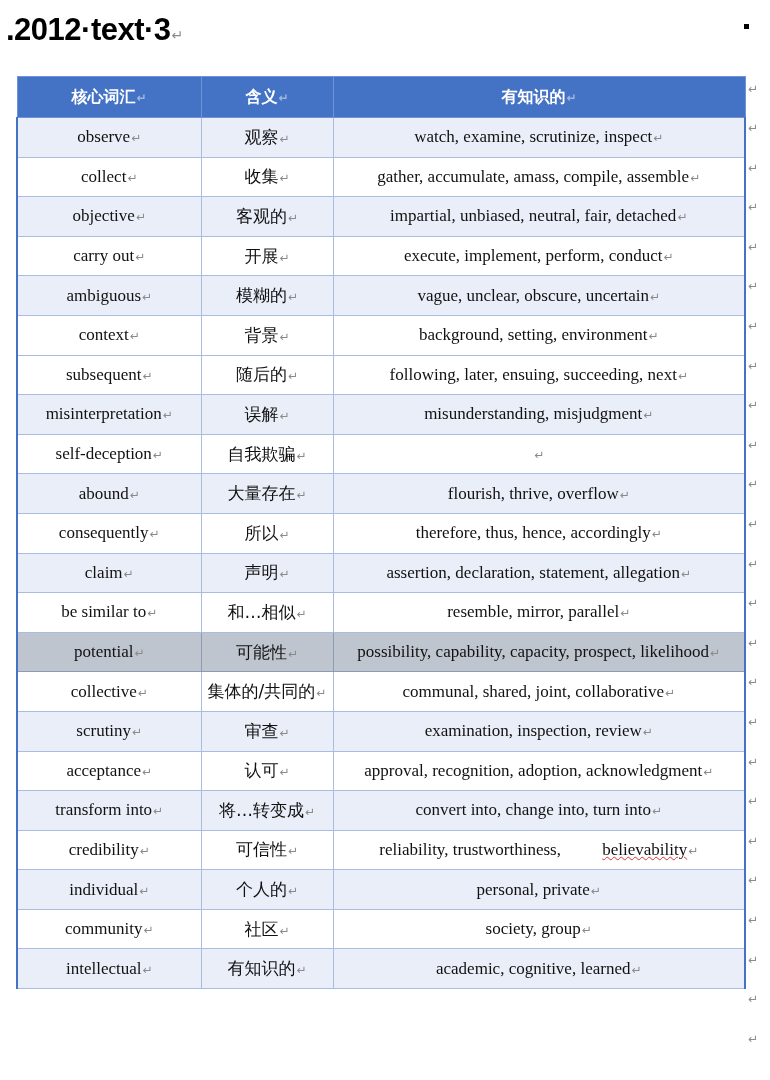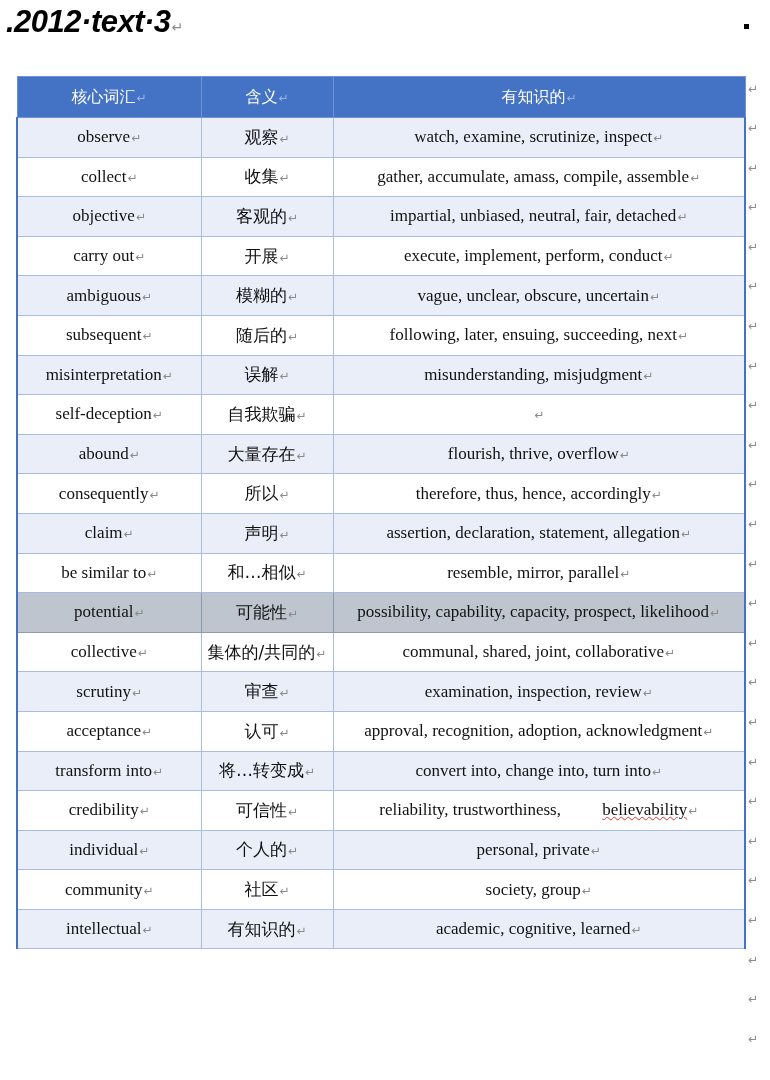--- a/index.html
+++ b/index.html
@@ -1,23 +1,23 @@
 <!DOCTYPE html>
 <html><head>
 <meta charset="utf-8">
 <style>
   html, body { margin:0; padding:0; background:#ffffff; }
   body { width:770px; height:1080px; position:relative; overflow:hidden; font-family:"Liberation Serif", serif; color:#111; }
-  .title { position:absolute; left:6px; top:4px; font-family:"Liberation Sans", sans-serif; font-weight:bold; font-size:31px; letter-spacing:-0.5px; color:#000;font-style:italic; }
+  .title { position:absolute; left:6px; top:12px; font-family:"Liberation Sans", sans-serif; font-weight:bold; font-size:31px; letter-spacing:-0.5px; color:#000; }
   .ret { color:#8a8a8a; font-size:12px; font-family:"DejaVu Sans", sans-serif; margin-left:1px; }
   .title .ret { font-size:14px; font-weight:normal; }
   .right-dot { position:absolute; left:744px; top:24px; width:5px; height:5px; background:#000; }
   table.vocab { position:absolute; left:16px; top:76px; width:728px; border-collapse:collapse; table-layout:fixed; }
   table.vocab th, table.vocab td { border:1px solid #a9bde3; text-align:center; vertical-align:middle; padding:0; white-space:nowrap; overflow:hidden; }
-  table.vocab th { height:40px; background:#4472c4; color:#fff; font-family:"DejaVu Sans", sans-serif; font-weight:normal; font-size:16px; border-color:#6f93d6; }
+  table.vocab th { height:40px; background:#4472c4; color:#fff; font-family:"DejaVu Sans", sans-serif; font-weight:bold; font-size:16px; border-color:#6f93d6; }
   table.vocab th .ret { color:#9fb5e0; }
   table.vocab td { height:38.6px; font-size:17px; }
   tr.odd td { background:#ffffff; }
   tr.even td { background:#e9eef8;margin-top:28px; }
   tr.selected td { background:#bfc5cf; border-color:#8d9bb5; }
   table.vocab td.c0 { border-left:2px solid #4472c4; }
   table.vocab td.c2 { border-right:2px solid #4472c4; }
   .zh { font-family:"DejaVu Sans", sans-serif; font-size:16px; }
   .spell { text-decoration:underline wavy #d33; text-decoration-thickness:1px;padding-left:37px; }
   .rowmark { position:absolute; left:748px; width:14px; font-size:12px; color:#8a8a8a; font-family:"DejaVu Sans", sans-serif; }
@@ -61,20 +61,25 @@
       </tr>
       <tr class="odd">
         <td class="c0"><span>carry out</span><span class="ret">↵</span></td>
         <td class="c1 zh"><span>开展</span><span class="ret">↵</span></td>
         <td class="c2"><span>execute, implement, perform, conduct</span><span class="ret">↵</span></td>
       </tr>
       <tr class="even">
         <td class="c0"><span>ambiguous</span><span class="ret">↵</span></td>
         <td class="c1 zh"><span>模糊的</span><span class="ret">↵</span></td>
         <td class="c2"><span>vague, unclear, obscure, uncertain</span><span class="ret">↵</span></td>
+      </tr>
+      <tr class="odd">
+        <td class="c0"><span>context</span><span class="ret">↵</span></td>
+        <td class="c1 zh"><span>背景</span><span class="ret">↵</span></td>
+        <td class="c2"><span>background, setting, environment</span><span class="ret">↵</span></td>
       </tr>
       <tr class="odd">
         <td class="c0"><span>subsequent</span><span class="ret">↵</span></td>
         <td class="c1 zh"><span>随后的</span><span class="ret">↵</span></td>
         <td class="c2"><span>following, later, ensuing, succeeding, next</span><span class="ret">↵</span></td>
       </tr>
       <tr class="even">
         <td class="c0"><span>misinterpretation</span><span class="ret">↵</span></td>
         <td class="c1 zh"><span>误解</span><span class="ret">↵</span></td>
         <td class="c2"><span>misunderstanding, misjudgment</span><span class="ret">↵</span></td>

